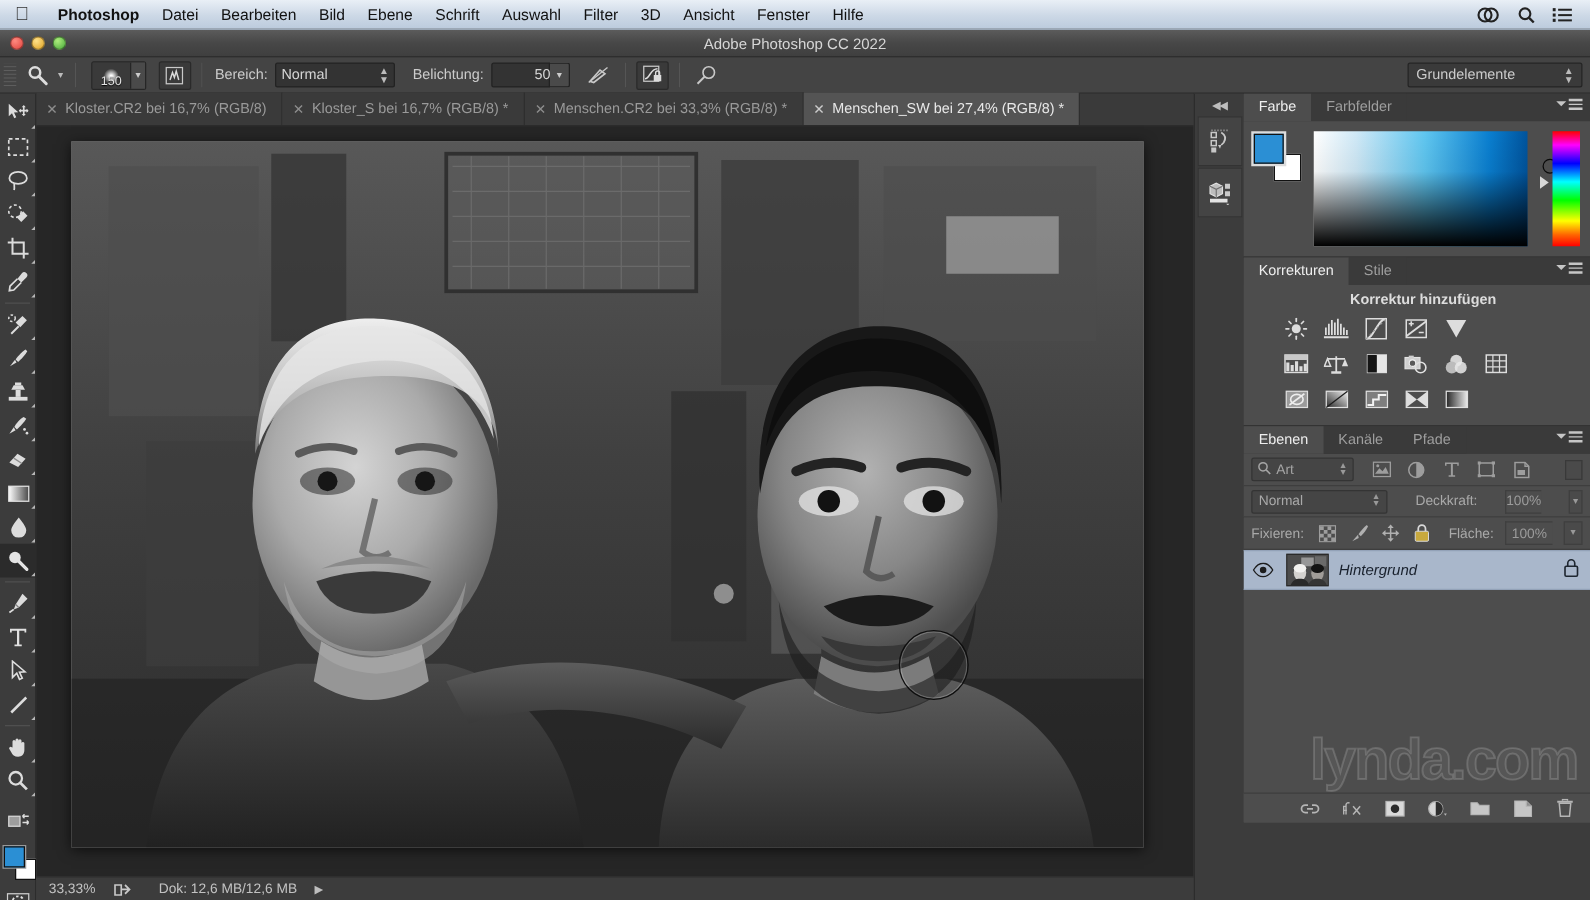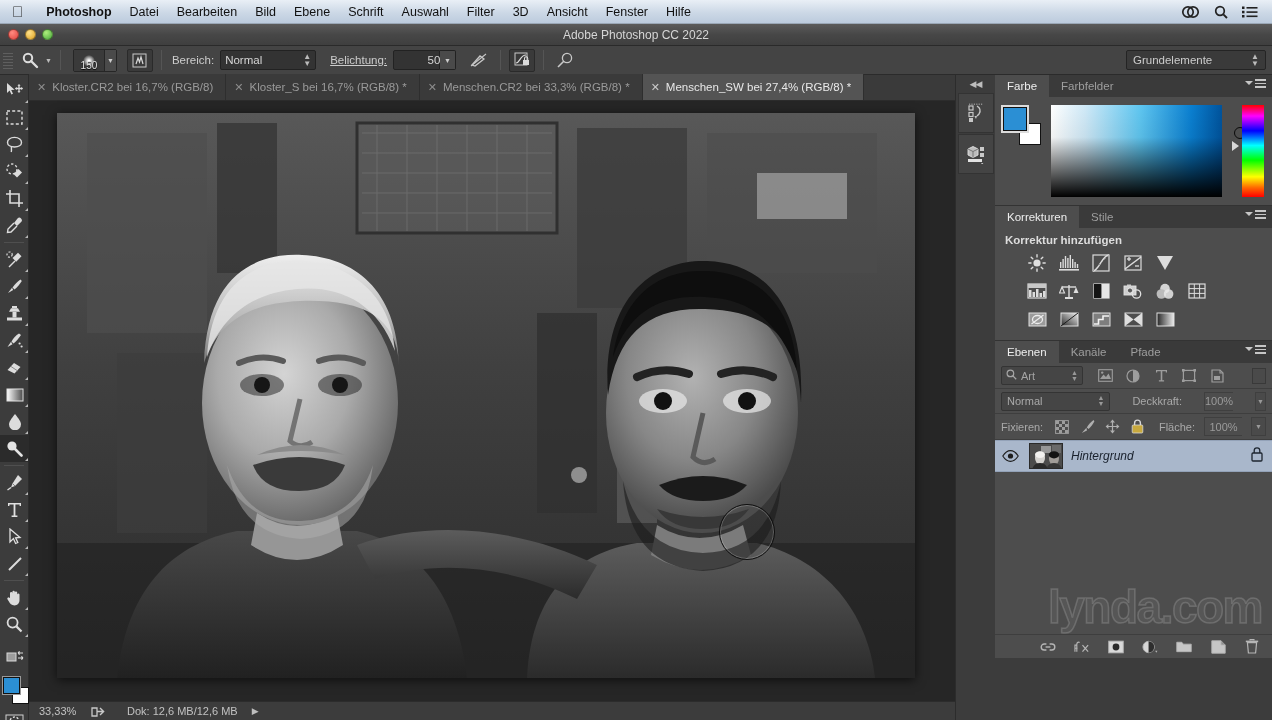--- a/index.html
+++ b/index.html
@@ -204,21 +204,21 @@
       linear-gradient(90deg, #ffffff 0%, #cfe9f7 20%, #5fc6f0 52%, #0a7fd0 82%, #00539c 100%);
   }
   .spectrum .ring { position:absolute; left:183px; top:22px; width:12px; height:12px; border:1.5px solid #0a0a0a; border-radius:50%;}
   .huebar { width: 22px; height: 92px; margin-left: 10px; position: relative;
     background: linear-gradient(180deg,#ff0000 0%,#ff00ff 12%,#0000ff 28%,#00ffff 44%,#00ff00 60%,#ffff00 78%,#ff6600 90%,#ff0000 100%);}
   .hue-marker { position: absolute; left: -10px; top: 36px; width:0;height:0;
     border-top:5px solid transparent;border-bottom:5px solid transparent;border-left:7px solid #d8d8d8;}
 
   
   .adj-body { height: 112px; padding: 6px 0 0 10px; }
-  .adj-title { font-size: 11.5px; color: #ddd; font-weight: bold; margin-bottom: 8px; }
+  .adj-title { font-size: 11.5px; color: #ddd; font-weight: bold; margin-bottom: 8px; text-align: center; }
   .adj-row { display: flex; gap: 12px; margin-left: 22px; margin-bottom: 10px; }
   .adj-ic { width: 20px; height: 18px; display:flex; align-items:center; justify-content:center; }
 
   
   .lay-filter { height: 26px; display: flex; align-items: center; gap: 0; padding: 0 6px; background: #4d4d4d; border-bottom:1px solid #3e3e3e;}
   .kind-sel { width: 82px; height: 19px; background: #454545; border: 1px solid #343434; border-radius: 2px;
     display: flex; align-items: center; gap: 4px; padding: 0 4px; font-size: 11px; color: #a5a5a5;}
   .kind-sel .arrows { margin-left:auto; font-size:7px; line-height:6px; color:#999;}
   .filter-icons { display: flex; align-items: center; gap: 12px; margin-left: 14px; }
   .filter-icons .fi { width: 16px; height: 16px; display:flex;align-items:center;justify-content:center;}
@@ -347,21 +347,21 @@
     </span>
 
     <span class="opt-sep"></span>
 
     <span class="opt-label">Bereich:</span>
     <span class="opt-select" style="width:96px;">
       <span>Normal</span>
       <span class="arrows">▲<br>▼</span>
     </span>
 
-    <span class="opt-label" style="margin-left:14px;text-decoration:underline;">Belichtung:</span>
+    <span class="opt-label" style="margin-left:14px;">Belichtung:</span>
     <span class="opt-field">
         <span>50%</span>
       </span>
     <span class="opt-field-btn">▼</span>
 
     <span class="opt-btn" style="margin-left:10px;">
       <svg width="18" height="16" viewBox="0 0 18 16">
           <path d="M2 13 L10 4 L14 7 L5 14 Z" fill="none" stroke="#c8c8c8" stroke-width="1.3"></path>
           <line x1="1" y1="14" x2="16" y2="2" stroke="#c8c8c8" stroke-width="1.1"></line>
         </svg>

